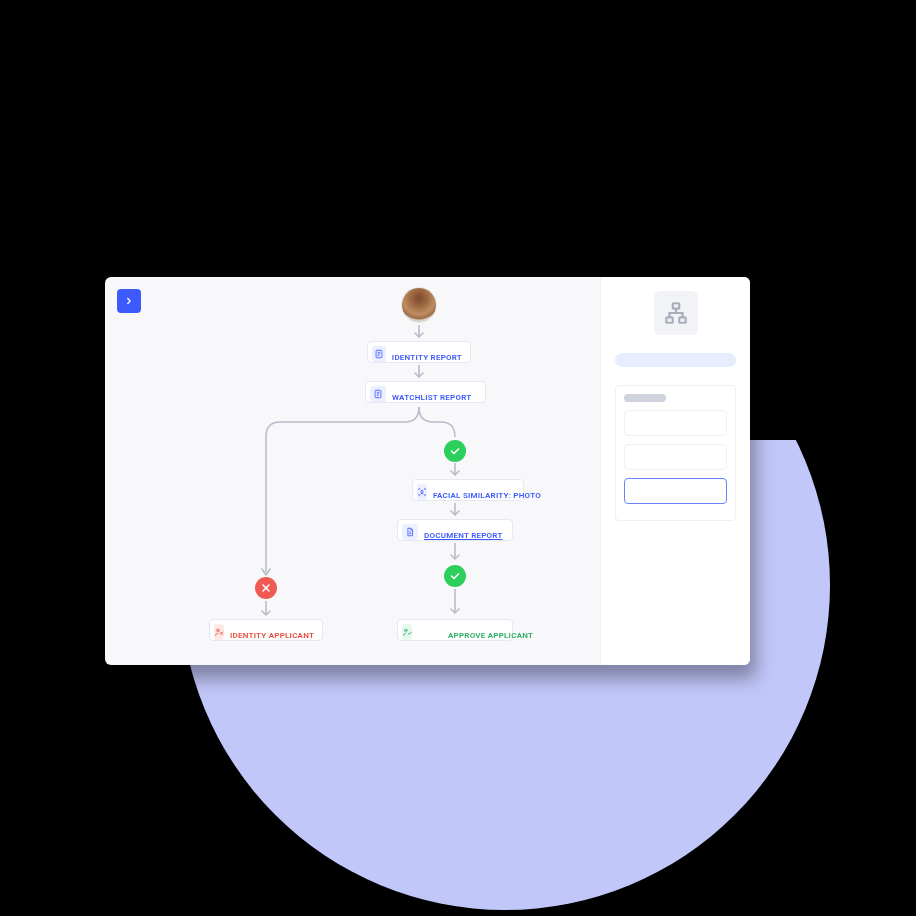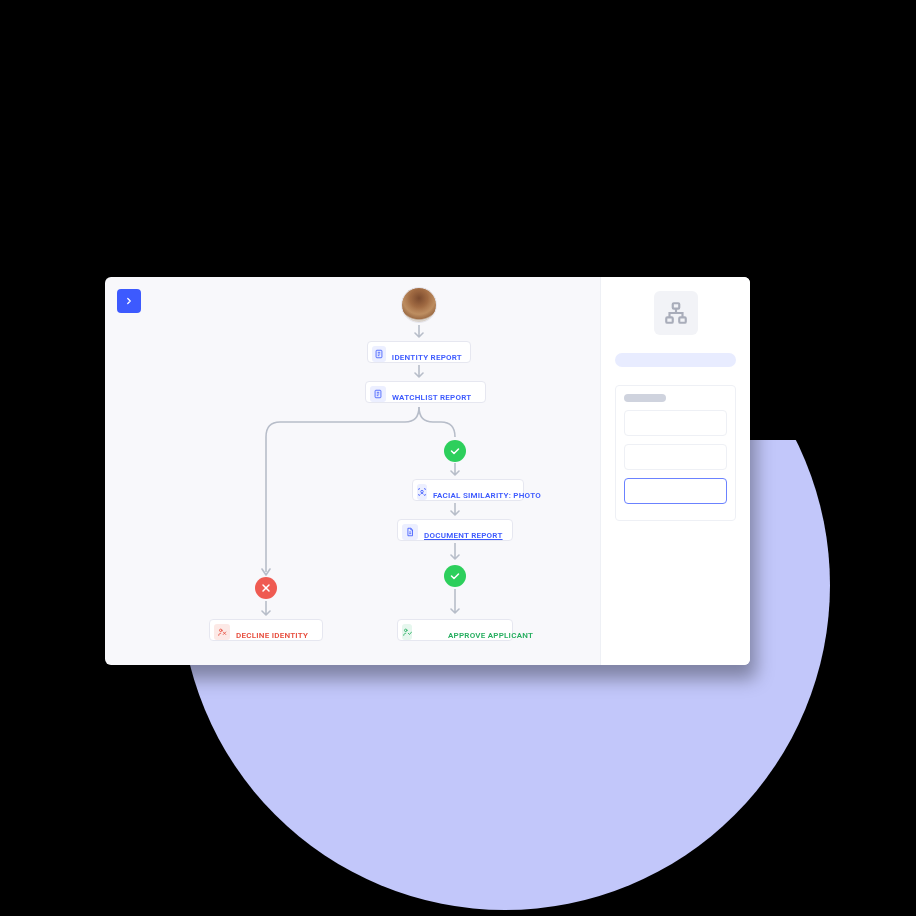--- a/index.html
+++ b/index.html
@@ -302,21 +302,21 @@
 
     <div class="node decline" style="left:104px; top:342px; width:114px;">
       <span class="ico-box">
         <svg viewBox="0 0 24 24" fill="none" stroke="#e74c3c" stroke-width="2" stroke-linecap="round" stroke-linejoin="round">
             <circle cx="9" cy="8" r="3"></circle>
             <path d="M4 20c0-3 2.5-5 5-5"></path>
             <line x1="15" y1="12" x2="21" y2="18"></line>
             <line x1="21" y1="12" x2="15" y2="18"></line>
           </svg>
       </span>
-      <span>DECLINE IDENTITY</span>
+      <span>IDENTITY APPLICANT</span>
     </div>
 
     <div class="node approve" style="left:292px; top:342px; width:116px;gap:36px;">
       <span class="ico-box">
         <svg viewBox="0 0 24 24" fill="none" stroke="#27ae60" stroke-width="2" stroke-linecap="round" stroke-linejoin="round">
             <circle cx="9" cy="8" r="3"></circle>
             <path d="M4 20c0-3 2.5-5 5-5"></path>
             <polyline points="15 15 18 18 23 12"></polyline>
           </svg>
       </span>

